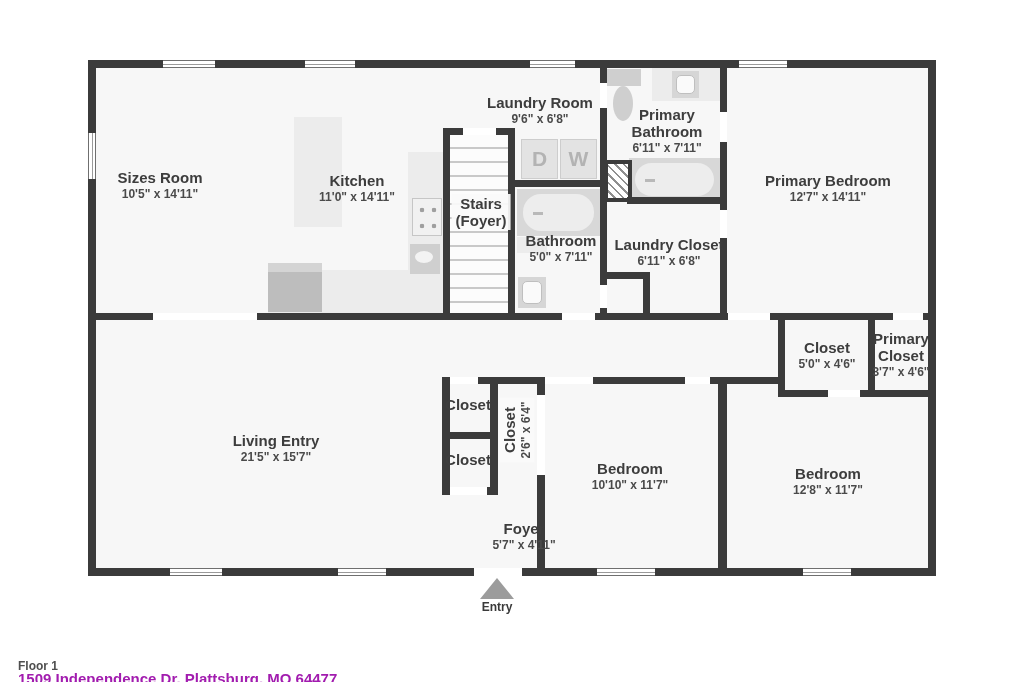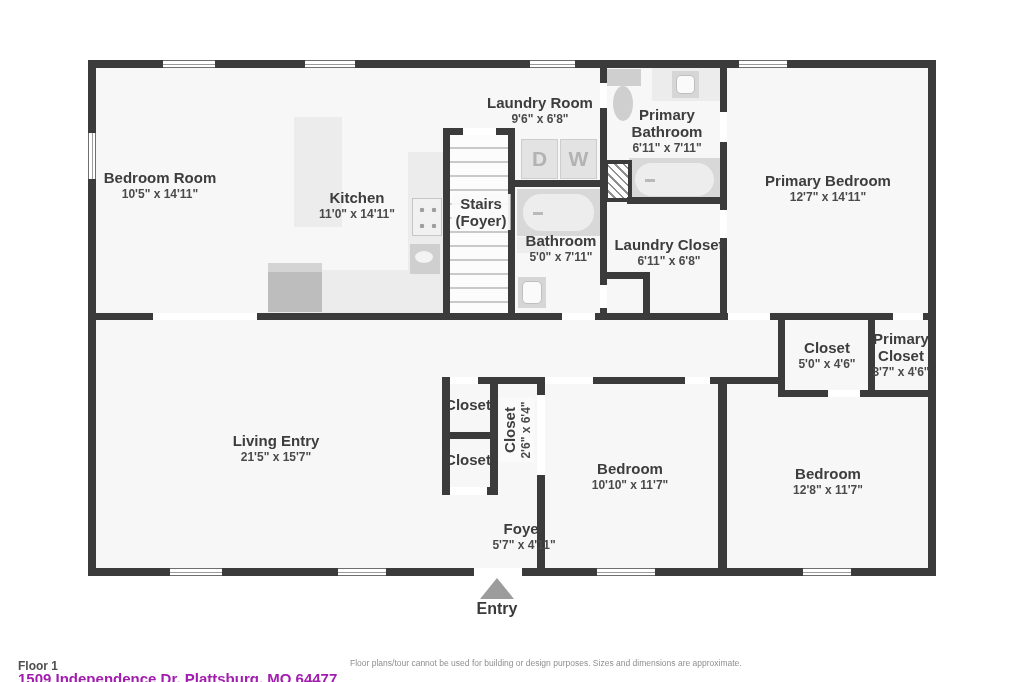--- a/index.html
+++ b/index.html
@@ -44,21 +44,21 @@
   .room-label{position:absolute;transform:translate(-50%,-50%);text-align:center;
               white-space:nowrap;z-index:6;}
   .room-label.rot{transform:translate(-50%,-50%) rotate(-90deg);}
   .room-label.boxed{background:rgba(250,250,250,.93);padding:1px 4px;}
   .rn{font-size:15px;font-weight:bold;color:#3d3d3d;line-height:17px;}
   .rd{font-size:12px;font-weight:bold;color:#4a4a4a;line-height:16px;}
   .entry-tri{position:absolute;left:480px;top:578px;width:0;height:0;z-index:6;
              border-left:17px solid transparent;border-right:17px solid transparent;
              border-bottom:21px solid #9c9c9c;}
   .entry-label{position:absolute;left:497px;top:600px;transform:translateX(-50%);
-               font-size:16px;font-weight:bold;color:#3a3a3a;z-index:6;}
+               font-size:12px;font-weight:bold;color:#3a3a3a;z-index:6;}
   .addr{position:absolute;left:18px;top:670px;font-size:15px;font-weight:bold;color:#a21caf;}
   .floor-lbl{position:absolute;left:18px;top:659px;font-size:12px;font-weight:bold;color:#4f4f4f;}
   .disclaimer{position:absolute;left:350px;top:658px;font-size:8.5px;color:#8f8f8f;}
 </style>
 </head>
 <body>
 
 <div class="page">
   <div class="plan">
     <div class="floor"></div>
@@ -141,24 +141,24 @@
         <div class="win-h" style="left: 530px; top: 60px; width: 45px; height: 8px; position: absolute;"></div>
         <div class="win-h" style="left: 739px; top: 60px; width: 48px; height: 8px; position: absolute;"></div>
         <div class="win-h" style="left: 170px; top: 568px; width: 52px; height: 8px; position: absolute;"></div>
         <div class="win-h" style="left: 338px; top: 568px; width: 48px; height: 8px; position: absolute;"></div>
         <div class="win-h" style="left: 597px; top: 568px; width: 58px; height: 8px; position: absolute;"></div>
         <div class="win-h" style="left: 803px; top: 568px; width: 48px; height: 8px; position: absolute;"></div>
         <div class="win-v" style="left: 88px; top: 133px; width: 8px; height: 46px; position: absolute;"></div>
       </div>
     <div id="labels">
         <div class="room-label" style="left: 160px; top: 185px;">
-          <div class="rn">Bedroom Room</div>
+          <div class="rn">Sizes Room</div>
           <div class="rd">10'5" x 14'11"</div>
         </div>
-        <div class="room-label" style="left: 357px; top: 205px;">
+        <div class="room-label" style="left: 357px; top: 188px;">
           <div class="rn">Kitchen</div>
           <div class="rd">11'0" x 14'11"</div>
         </div>
         <div class="room-label" style="left: 540px; top: 110px;">
           <div class="rn">Laundry Room</div>
           <div class="rd">9'6" x 6'8"</div>
         </div>
         <div class="room-label" style="left: 667px; top: 131px;">
           <div class="rn">Primary</div>
           <div class="rn">Bathroom</div>
@@ -214,14 +214,13 @@
         <div class="room-label" style="left: 524px; top: 536px;">
           <div class="rn">Foyer</div>
           <div class="rd">5'7" x 4'11"</div>
         </div>
       </div>
     <div class="entry-tri"></div>
     <div class="entry-label">Entry</div>
   </div>
   <div class="addr">1509 Independence Dr, Plattsburg, MO 64477</div>
   <div class="floor-lbl">Floor 1</div>
-  <div class="disclaimer">Floor plans/tour cannot be used for building or design purposes. Sizes and dimensions are approximate.</div>
 </div>
 
 </body></html>

